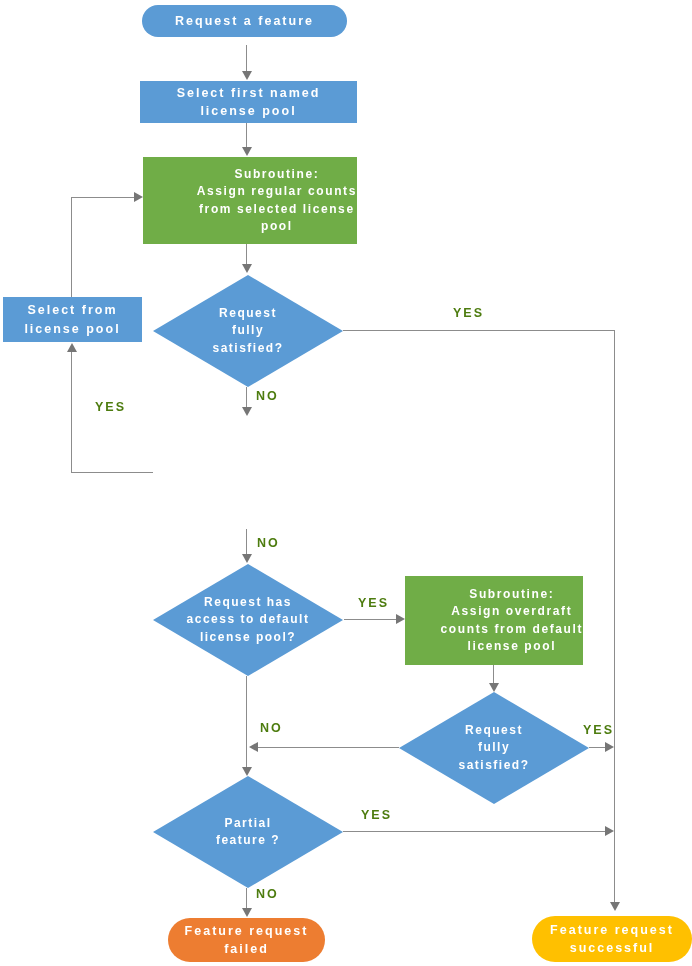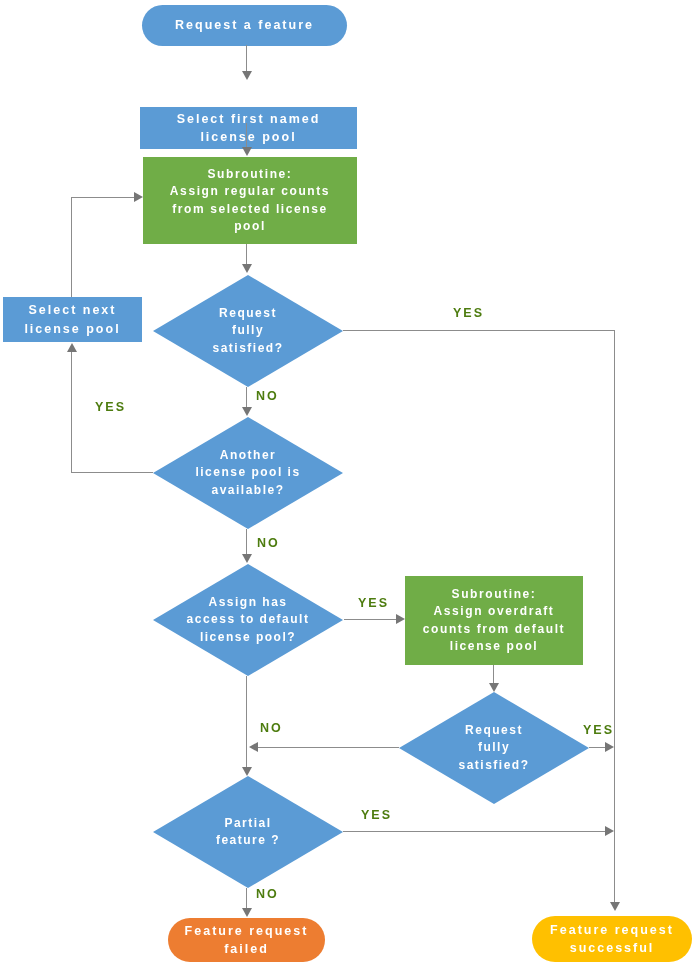--- a/index.html
+++ b/index.html
@@ -22,21 +22,21 @@
     font-weight:700;
     font-size:12.5px;
     letter-spacing:2px;
     line-height:1.45;
     white-space:pre-line;
   }
   .diamond .nlabel{font-size:12px;letter-spacing:1.5px;line-height:1.45;}
   .green .nlabel{font-size:12px;letter-spacing:1.6px;}
   .stadium{border-radius:23px;}
   .blue{background:#5B9BD5;}
-  .green{background:#70AD47;}
+  .green{background:#70AD47;justify-content:flex-end;}
   .orange{background:#ED7D31;}
   .yellow{background:#FFC000;}
   .diamond{
     clip-path:polygon(50% 0, 100% 50%, 50% 100%, 0 50%);
     background:#5B9BD5;
   }
   
   .ln{position:absolute;background:#8C8C8C;}
   .ah{position:absolute;width:0;height:0;}
   .ah-down{border-left:5px solid transparent;border-right:5px solid transparent;border-top:9px solid #767676;}
@@ -51,55 +51,50 @@
     font-size:12.5px;
     letter-spacing:2px;
     white-space:nowrap;
   }
 </style>
 </head>
 <body>
 
 <div id="canvas">
 
-  <div class="node stadium blue" style="left:142px;top:5px;width:205px;height:41px;">
+  <div class="node stadium blue" style="left:142px;top:5px;width:205px;height:32px;">
     <span class="nlabel">Request a feature</span>
   </div>
 
-  <div class="node blue" style="left:140px;top:81px;width:217px;height:42px;margin-top:26px;">
+  <div class="node blue" style="left:140px;top:81px;width:217px;height:42px;">
     <span class="nlabel">Select first named
 license pool</span>
   </div>
 
   <div class="node green" style="left:143px;top:157px;width:214px;height:87px;">
     <span class="nlabel">Subroutine:
 Assign regular counts
 from selected license
 pool</span>
   </div>
 
   <div class="node diamond" style="left:153px;top:275px;width:190px;height:112px;">
     <span class="nlabel">Request
 fully
 satisfied?</span>
   </div>
 
   <div class="node blue" style="left:3px;top:297px;width:139px;height:45px;">
-    <span class="nlabel">Select next
+    <span class="nlabel">Select from
 license pool</span>
   </div>
 
-  <div class="node diamond" style="left:153px;top:417px;width:190px;height:112px;">
-    <span class="nlabel">Another
-license pool is
-available?</span>
-  </div>
 
   <div class="node diamond" style="left:153px;top:564px;width:190px;height:112px;">
-    <span class="nlabel">Assign has
+    <span class="nlabel">Request has
 access to default
 license pool?</span>
   </div>
 
   <div class="node green" style="left:405px;top:576px;width:178px;height:89px;">
     <span class="nlabel">Subroutine:
 Assign overdraft
 counts from default
 license pool</span>
   </div>

